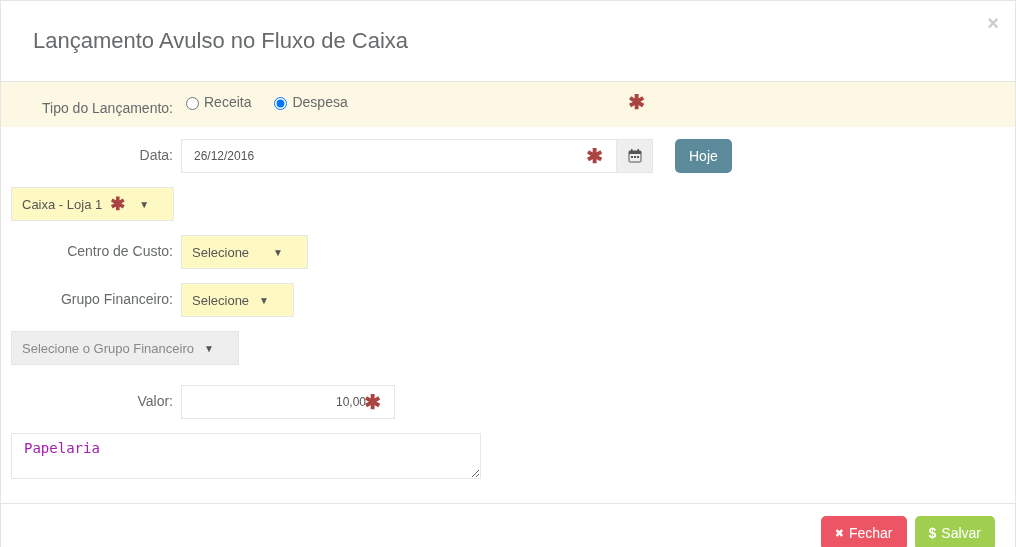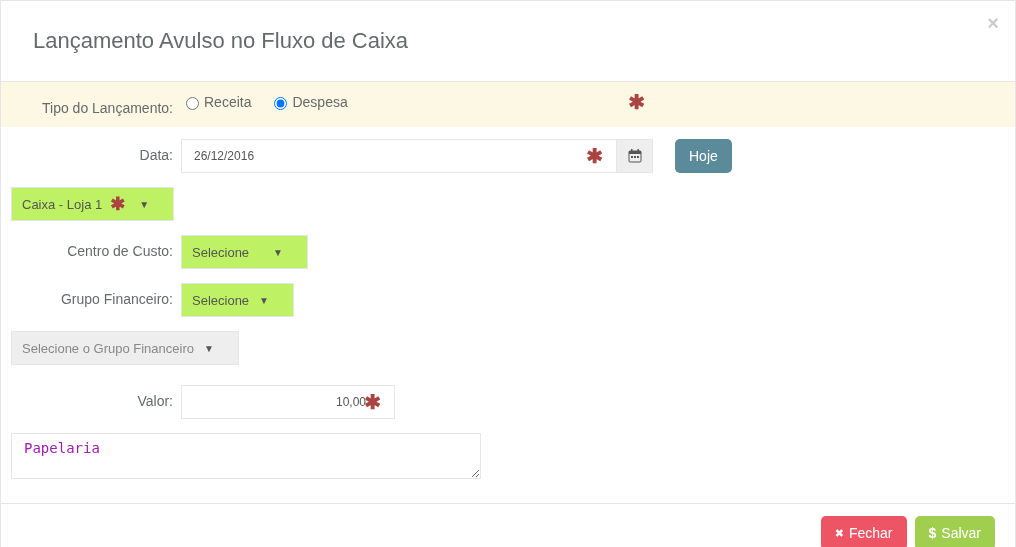--- a/index.html
+++ b/index.html
@@ -127,21 +127,21 @@
     border: none;
     color: #fff;
     margin-left: 22px;
   }
   .btn-info { background: #5b8a9a; }
   .btn-danger { background: #ed5565; }
   .btn-success { background: #a0ce4e; }
   .select {
     height: 34px;
     border: 1px solid #e5e6e7;
-    background: #bef264;
+    background: #fef9c3;
     padding: 6px 24px 6px 10px;
     font-size: 13px;
     color: #555;
     position: relative;
     display: inline-flex;
     align-items: center;
     cursor: pointer;
   }
   .select.disabled {
     background: #eee;

